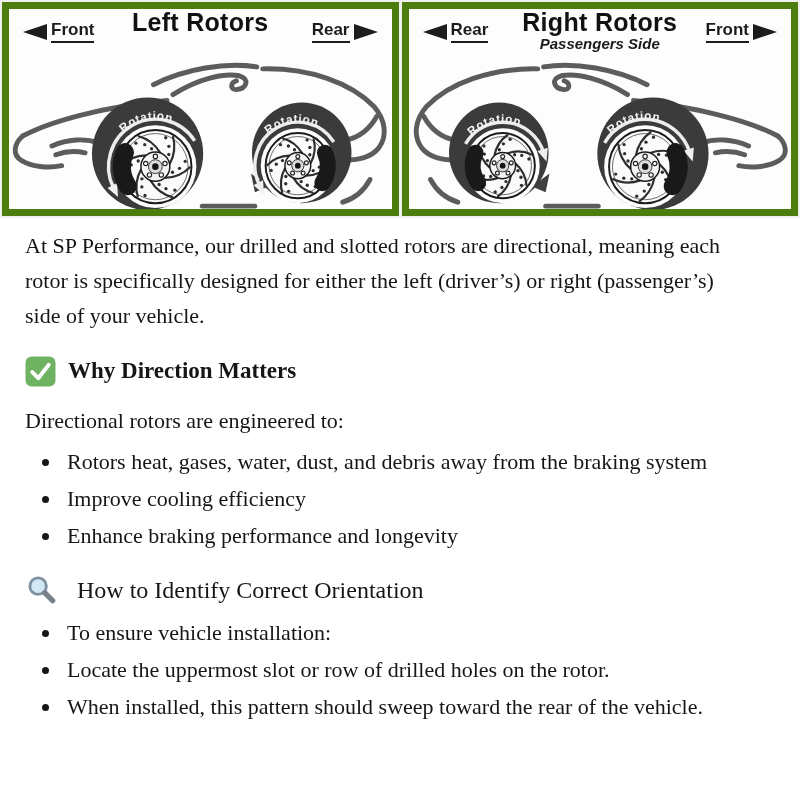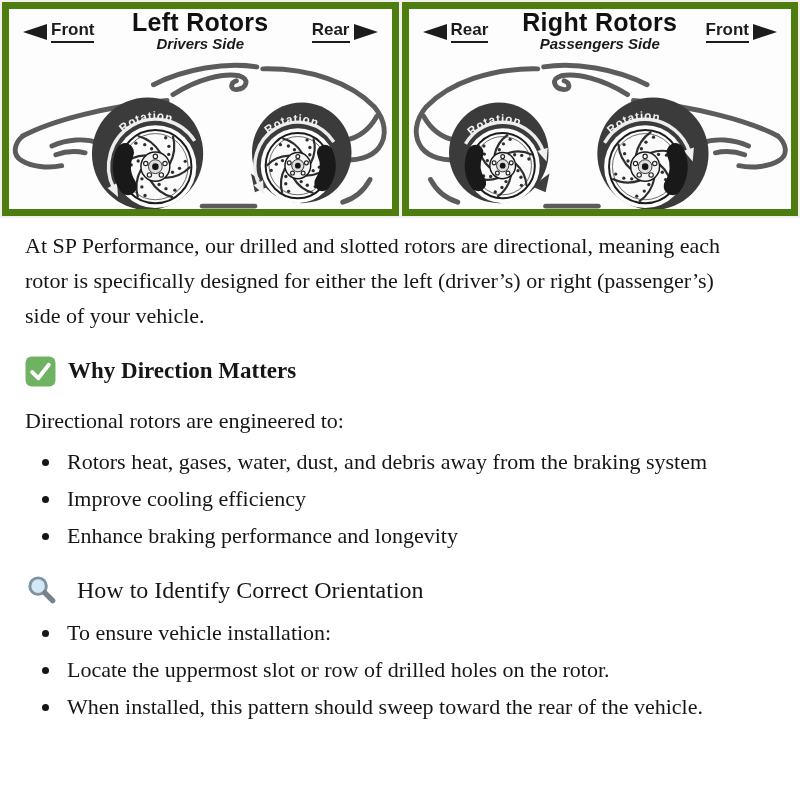--- a/index.html
+++ b/index.html
@@ -41,21 +41,20 @@
 <div class="diagram">
 
   <section class="panel">
     <div class="panel-head">
       <span class="dir dir-left">
         <i class="tri tri-left"></i>
         <span class="lbl">Front</span>
       </span>
       <span class="titles">
         <span class="title">Left Rotors</span>
-        <span class="subtitle">Drivers Side</span>
       </span>
       <span class="dir dir-right">
         <span class="lbl">Rear</span>
         <i class="tri tri-right"></i>
       </span>
     </div>
     <svg id="car-left" class="car" viewBox="0 0 392 160" preserveAspectRatio="none">
         <g>
           <path d="M14,78 C44,62 100,48 162,42" fill="none" stroke="#5c5c5c" stroke-width="5" stroke-linecap="round"></path>
           <path d="M148,26 C180,10 222,3 254,8" fill="none" stroke="#5c5c5c" stroke-width="5" stroke-linecap="round"></path>

